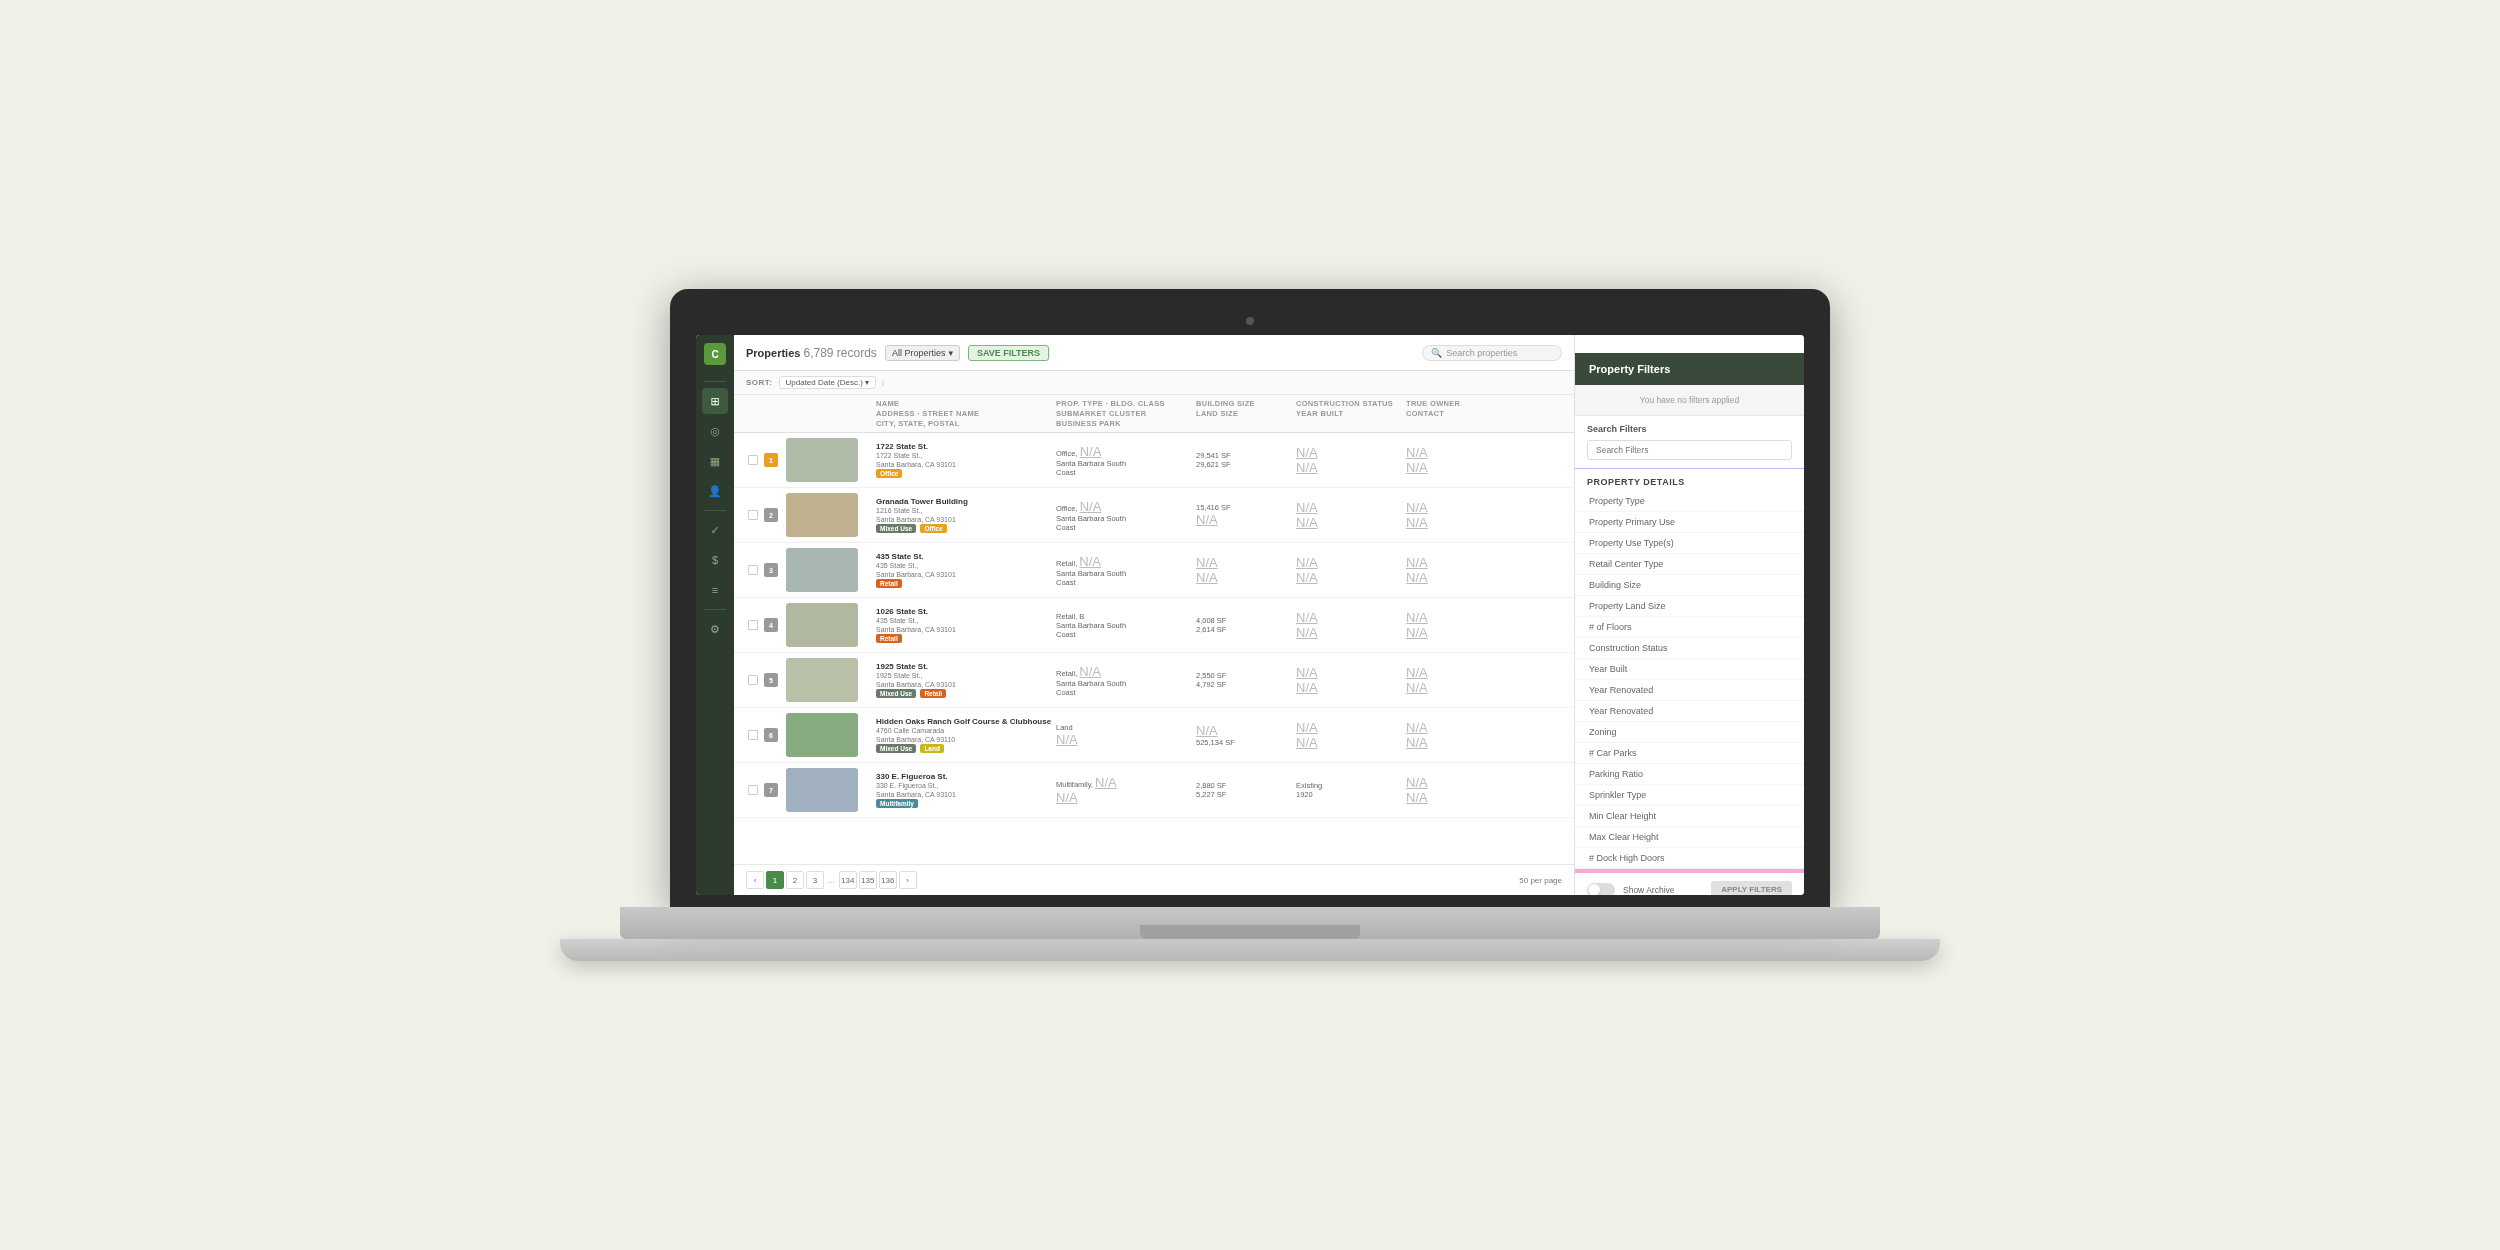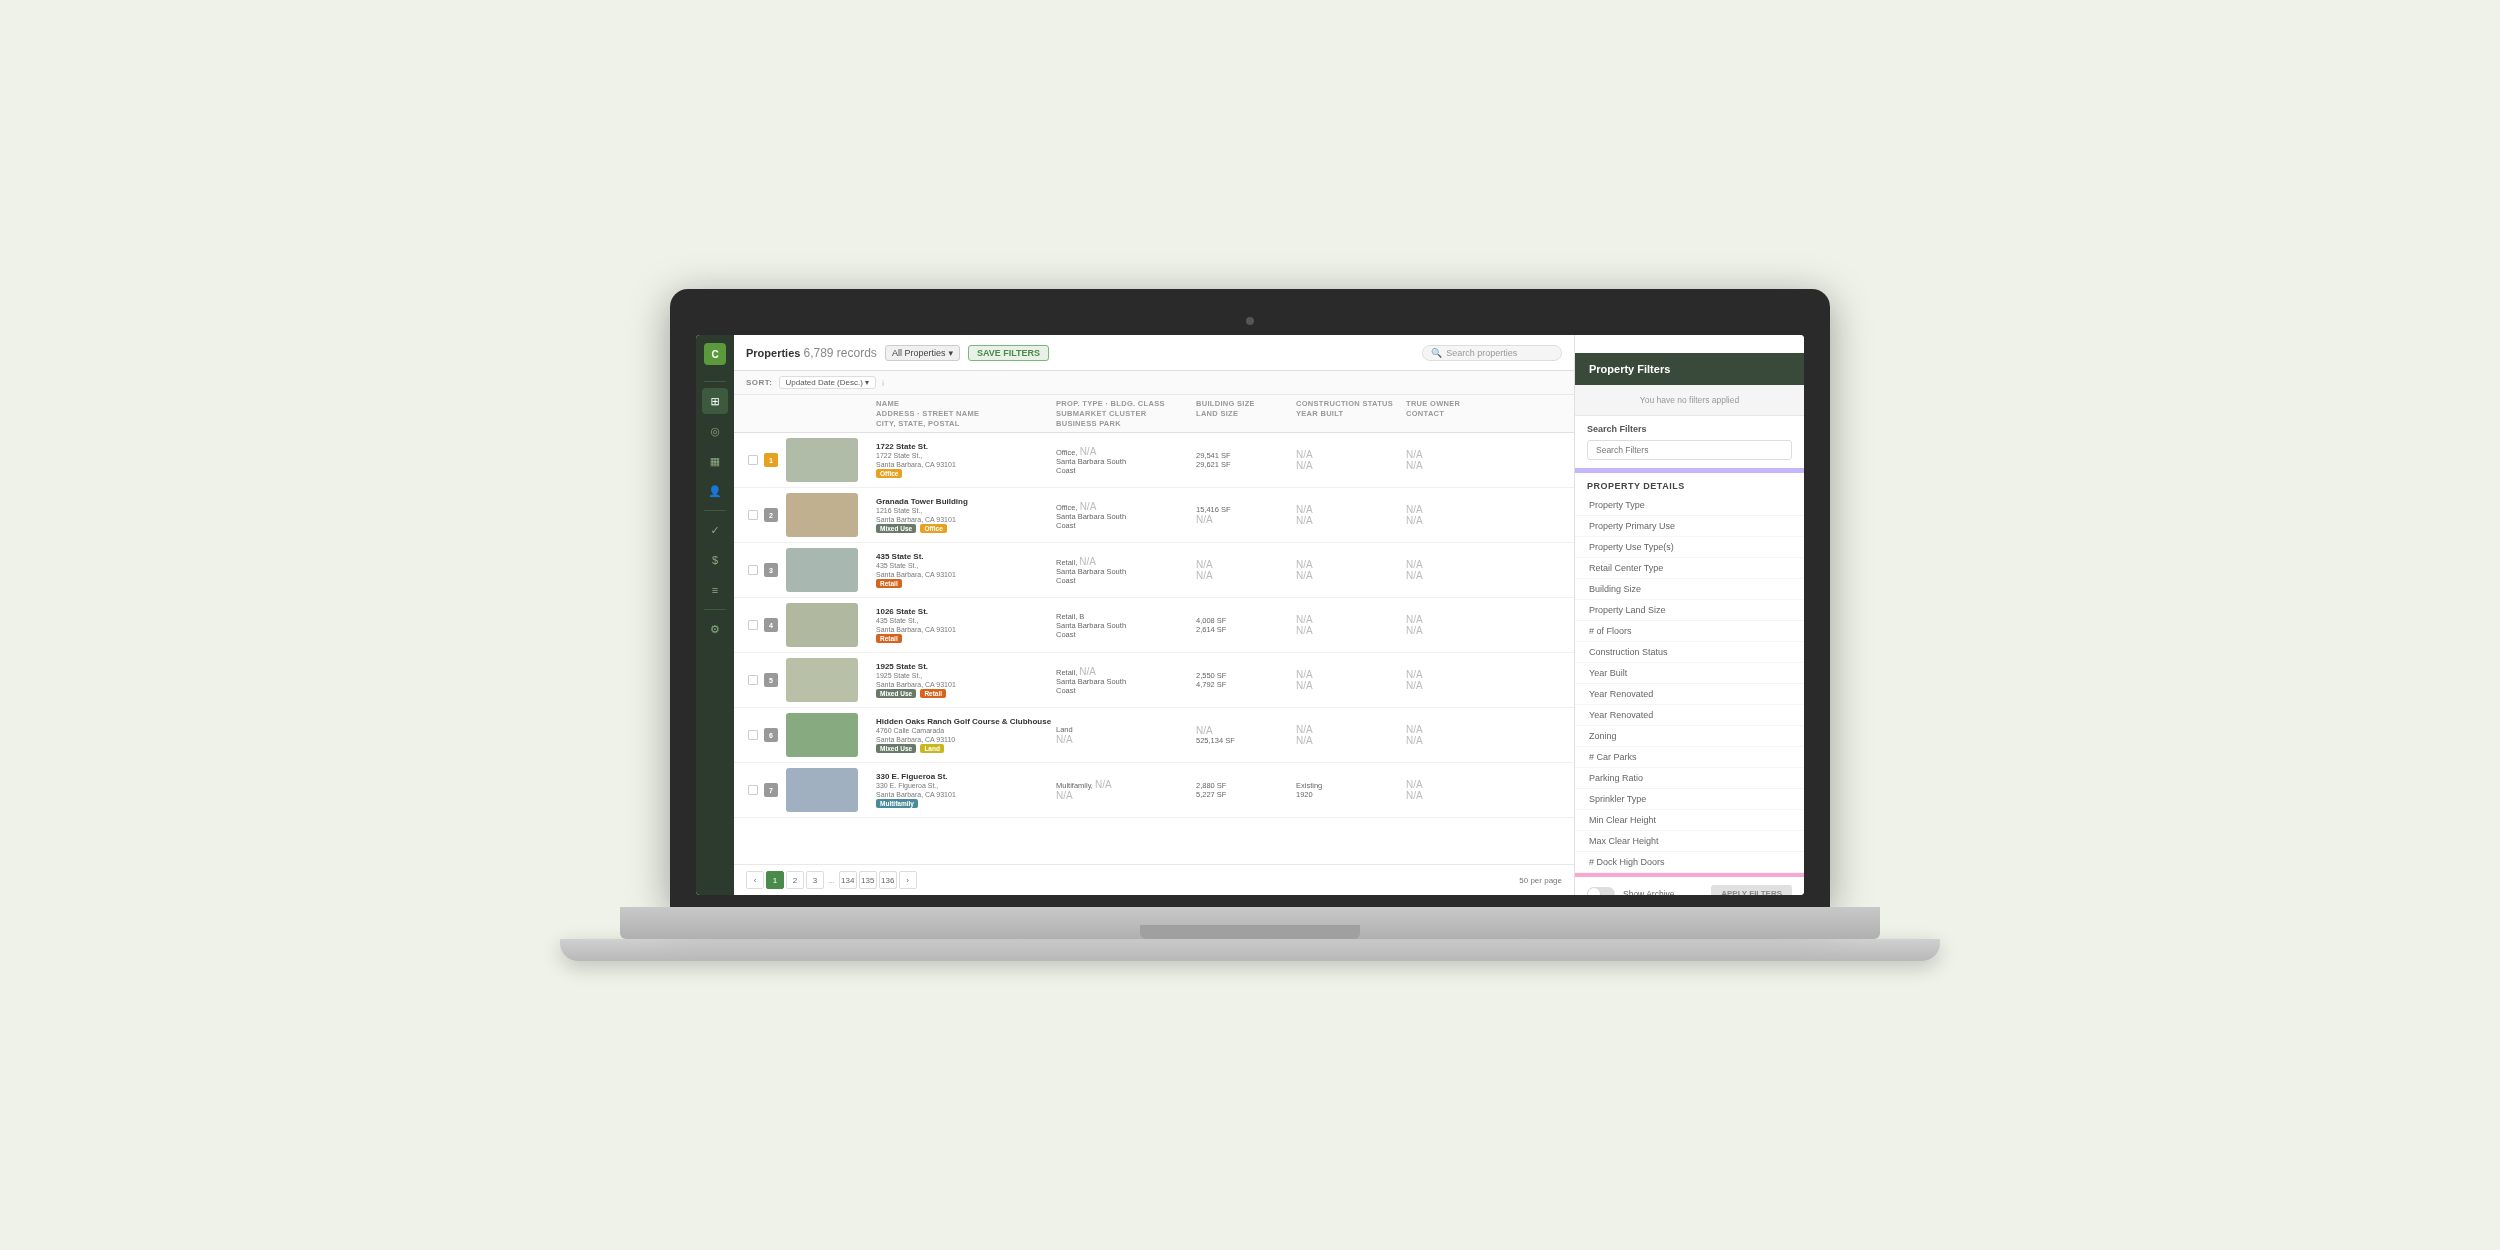--- a/index.html
+++ b/index.html
@@ -249,21 +249,21 @@
     }
     .tag-office { background: #e8a020; color: #fff; }
     .tag-retail { background: #d4641e; color: #fff; }
     .tag-mixed { background: #6a7a6a; color: #fff; }
     .tag-land { background: #c8b820; color: #fff; }
     .tag-multifamily { background: #4a8a9a; color: #fff; }
 
     .prop-name { font-weight: 600; font-size: 8px; color: #333; }
     .prop-addr { font-size: 7px; color: #777; line-height: 1.3; }
     .col-secondary { font-size: 7.5px; color: #666; }
-    .col-na { font-size: 10px; color: #bbb; }
+    .col-na { font-size: 13px; color: #bbb; text-decoration: underline; }
 
     
     .pagination {
       display: flex;
       align-items: center;
       gap: 2px;
       padding: 6px 12px;
       border-top: 1px solid #e8e8e8;
       background: #fff;
       flex-shrink: 0;
@@ -309,21 +309,21 @@
       background: #f5f5f5;
       padding: 10px 14px;
       font-size: 8.5px;
       color: #999;
       text-align: center;
       border-bottom: 1px solid #e8e8e8;
       flex-shrink: 0;
     }
     .filters-search-section {
       padding: 8px 12px;
-      border-bottom: 5px solid #c4b5fd;
+      border-bottom: 1px solid #c4b5fd;
       flex-shrink: 0;
     }
     .filters-search-label {
       font-size: 9px;
       font-weight: 600;
       color: #555;
       margin-bottom: 5px;
     }
     .filters-search-input {
       width: 100%;

